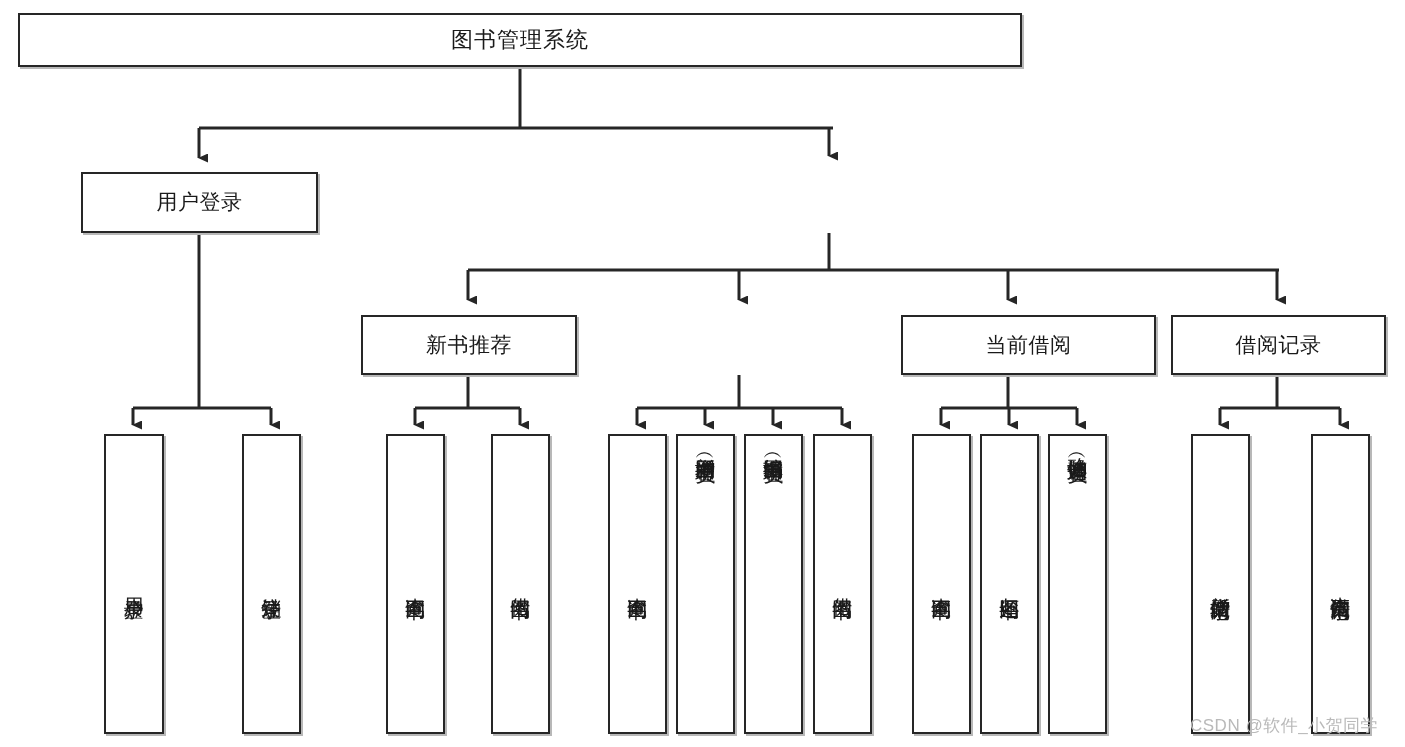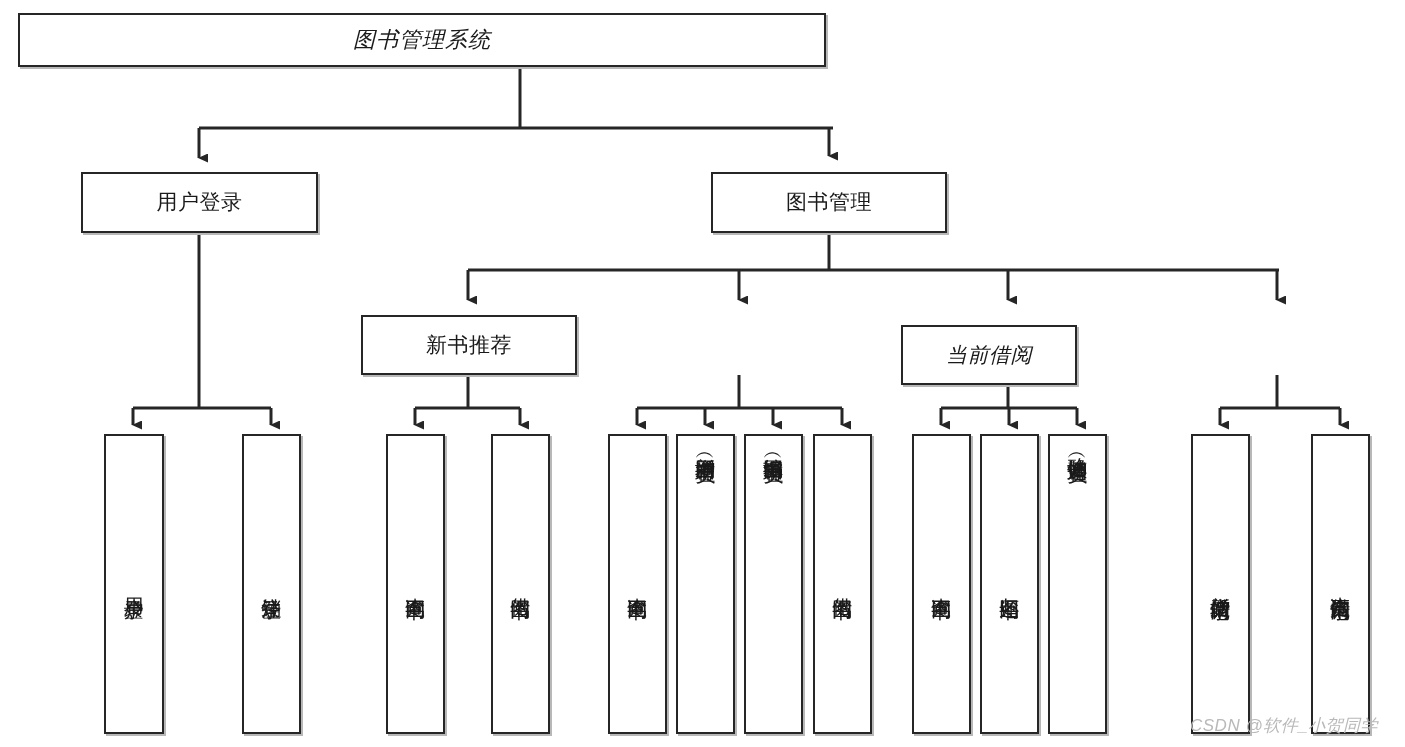--- a/index.html
+++ b/index.html
@@ -71,21 +71,20 @@
   }
   #watermark {
     position: absolute;
     left: 1190px;
     top: 714px;
     font-size: 17px;
     color: #b9b9b9;
     letter-spacing: 0.5px;
     white-space: nowrap;
     pointer-events: none;
-    font-style: italic;
   }
 </style>
 </head>
 <body>
 
 <div id="canvas">
 
   <svg id="edges" viewBox="0 0 1405 747" width="1405" height="747" xmlns="http://www.w3.org/2000/svg">
     <defs>
       <marker id="arw" markerWidth="11" markerHeight="11" refX="4.5" refY="9" orient="auto" markerUnits="userSpaceOnUse">
@@ -129,41 +128,41 @@
       <path d="M1009,408 L1009,425" marker-end="url(#arw)"></path>
       <path d="M1077,408 L1077,425" marker-end="url(#arw)"></path>
 
       <path d="M1277,375 L1277,408"></path>
       <path d="M1220,408 L1340,408"></path>
       <path d="M1220,408 L1220,425" marker-end="url(#arw)"></path>
       <path d="M1340,408 L1340,425" marker-end="url(#arw)"></path>
     </g>
   </svg>
 
-  <div class="node shadow" style="left:18px; top:13px; width:808px; height:54px;font-style:italic;">
+  <div class="node shadow" style="left:18px; top:13px; width:1004px; height:54px;">
     <span class="node-label title-label">图书管理系统</span>
   </div>
 
   <div class="node shadow" style="left:81px; top:172px; width:237px; height:61px;">
     <span class="node-label h-label">用户登录</span>
   </div>
 
-  <div class="node shadow" style="left:711px; top:172px; width:236px; height:61px;">
-    <span class="node-label h-label">图书管理</span>
-  </div>
 
   <div class="node shadow" style="left:361px; top:315px; width:216px; height:60px;align-items:center;">
     <span class="node-label h-label">新书推荐</span>
   </div>
 
 
-  <div class="node shadow" style="left:901px; top:325px; width:176px; height:60px;font-style:italic;">
+  <div class="node shadow" style="left:901px; top:315px; width:255px; height:60px;">
     <span class="node-label h-label">当前借阅</span>
   </div>
 
+  <div class="node shadow" style="left:1171px; top:315px; width:215px; height:60px;">
+    <span class="node-label h-label">借阅记录</span>
+  </div>
 
   <div class="node shadow v-node centered" style="left:104px; top:434px; width:60px; height:300px;">
     <span class="node-label v-label">用户登录</span>
   </div>
 
   <div class="node shadow v-node centered" style="left:242px; top:434px; width:59px; height:300px;">
     <span class="node-label v-label">注销登录</span>
   </div>
 
   <div class="node shadow v-node centered" style="left:386px; top:434px; width:59px; height:300px;">

